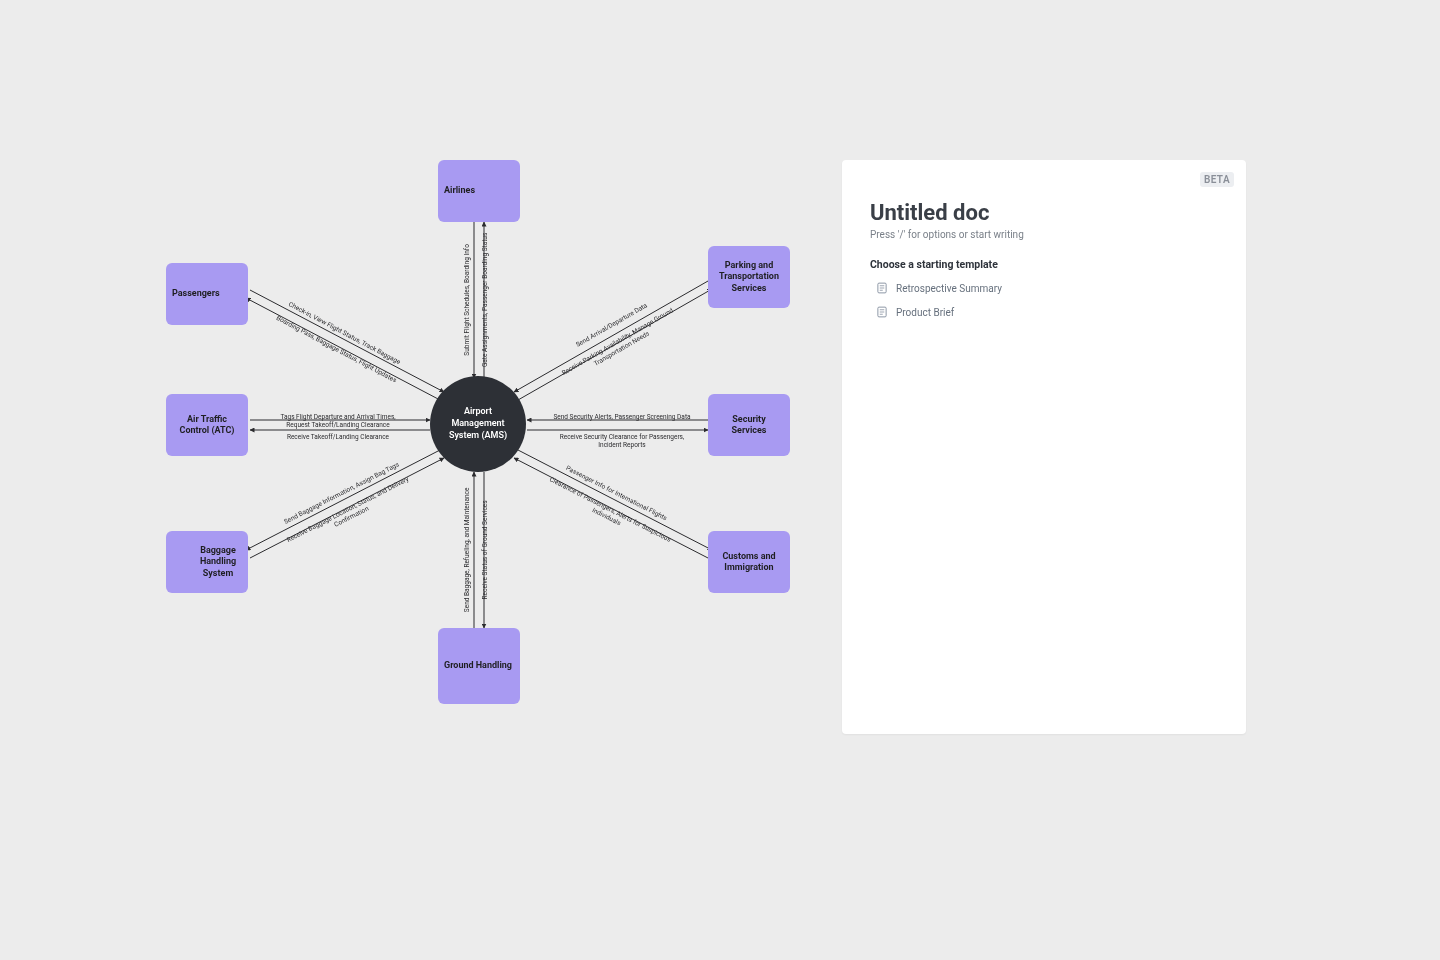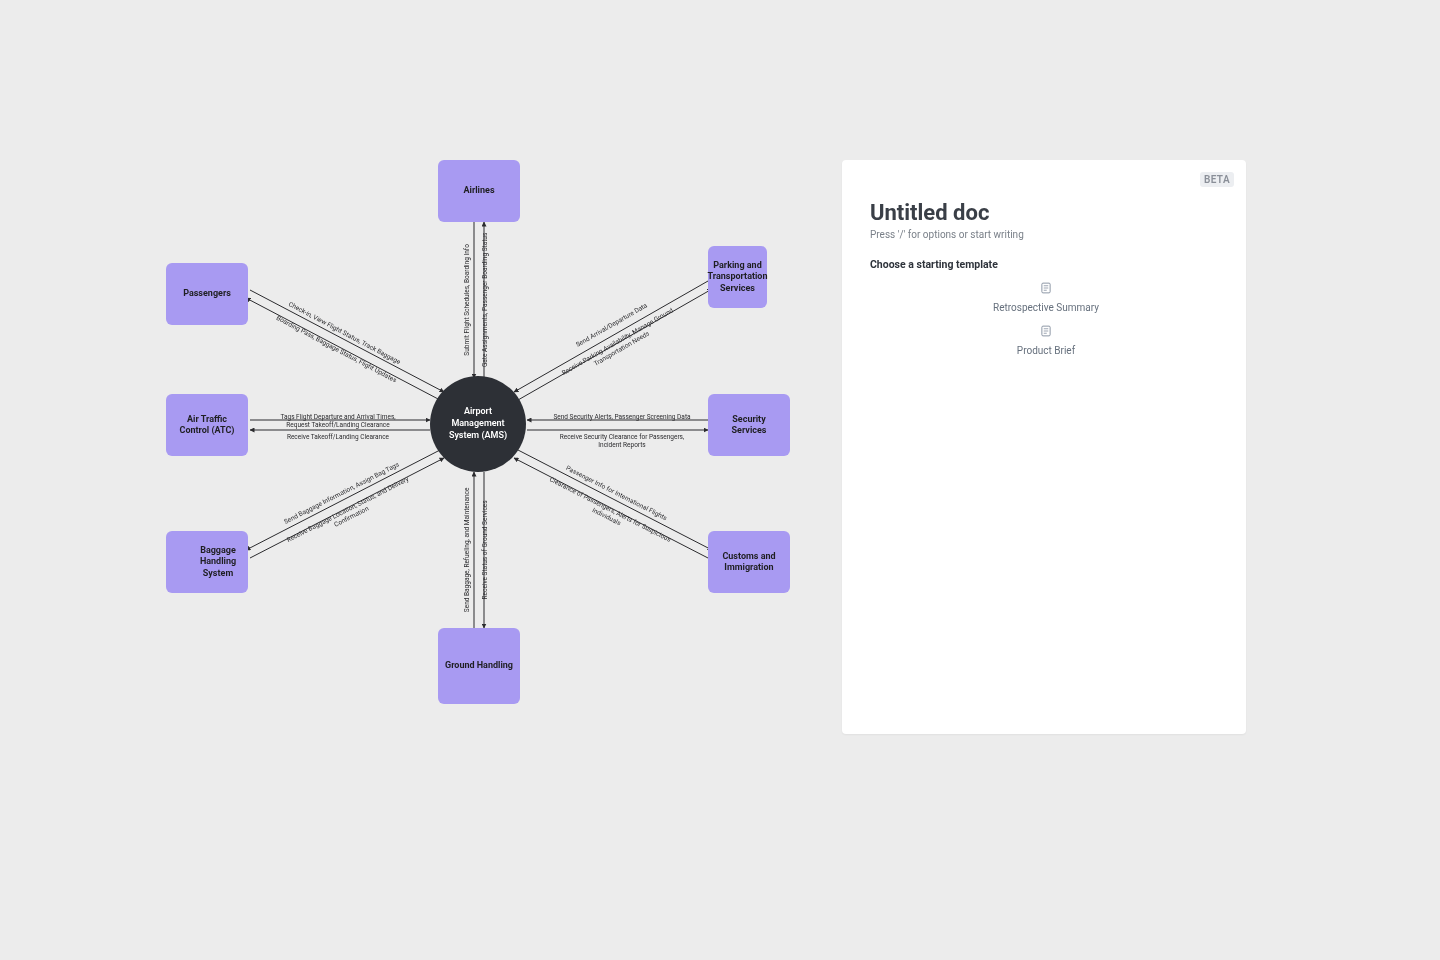--- a/index.html
+++ b/index.html
@@ -25,21 +25,20 @@
     position: absolute;
     left: 0;
     top: 0;
   }
   .node {
     position: absolute;
     background: #a89af2;
     border-radius: 6px;
     display: flex;
     align-items: center;
-    justify-content: center;
     text-align: center;
     font-size: 9px;
     font-weight: 700;
     color: #1f1f22;
     padding: 4px 6px;
     box-sizing: border-box;
     line-height: 1.25;
   }
   .center-node {
     position: absolute;
@@ -120,21 +119,20 @@
   }
   .template-item {
     display: flex;
     align-items: center;
     gap: 8px;
     font-size: 10px;
     color: #66707d;
     padding: 3px 2px;
     border-radius: 4px;
     cursor: pointer;
-    flex-direction: column;
   }
   .template-icon {
     width: 12px;
     height: 12px;
     flex-shrink: 0;
   }
   .template-icon svg { display: block; }
 </style>
 </head>
 <body>
@@ -193,21 +191,21 @@
   </div>
   <div class="node" style="left:438px; top:628px; width:82px; height:76px;">
     <span>Ground Handling</span>
   </div>
   <div class="node" style="left:708px; top:531px; width:82px; height:62px;">
     <span>Customs and Immigration</span>
   </div>
   <div class="node" style="left:708px; top:394px; width:82px; height:62px;">
     <span>Security Services</span>
   </div>
-  <div class="node" style="left:708px; top:246px; width:59px; height:62px;">
+  <div class="node" style="left:708px; top:246px; width:82px; height:62px;">
     <span>Parking and Transportation Services</span>
   </div>
 
   <div class="edge-label" style="left:398px; top:296px; transform: rotate(-90deg);">Submit Flight Schedules, Boarding Info</div>
   <div class="edge-label" style="left:416px; top:296px; transform: rotate(-90deg);">Gate Assignments, Passenger Boarding Status</div>
 
   <div class="edge-label" style="left:398px; top:546px; transform: rotate(-90deg);">Send Baggage, Refueling, and Maintenance</div>
   <div class="edge-label" style="left:416px; top:546px; transform: rotate(-90deg);">Receive Status of Ground Services</div>
 
   <div class="edge-label" style="left:268px; top:414px;">Tags Flight Departure and Arrival Times, Request Takeoff/Landing Clearance</div>

